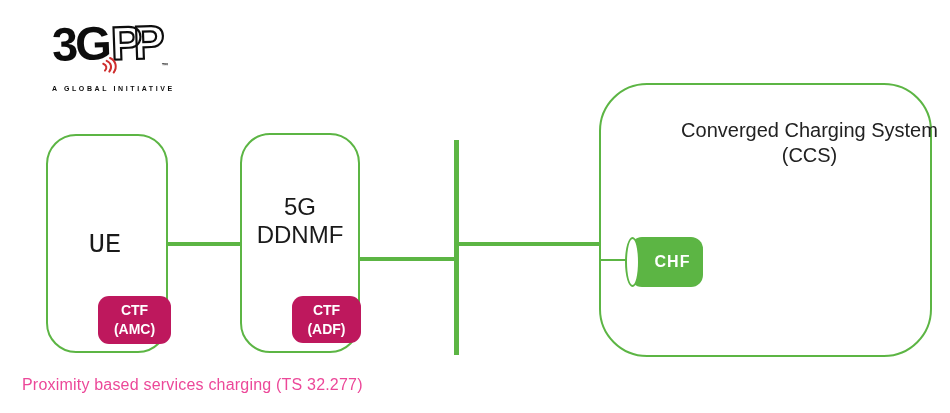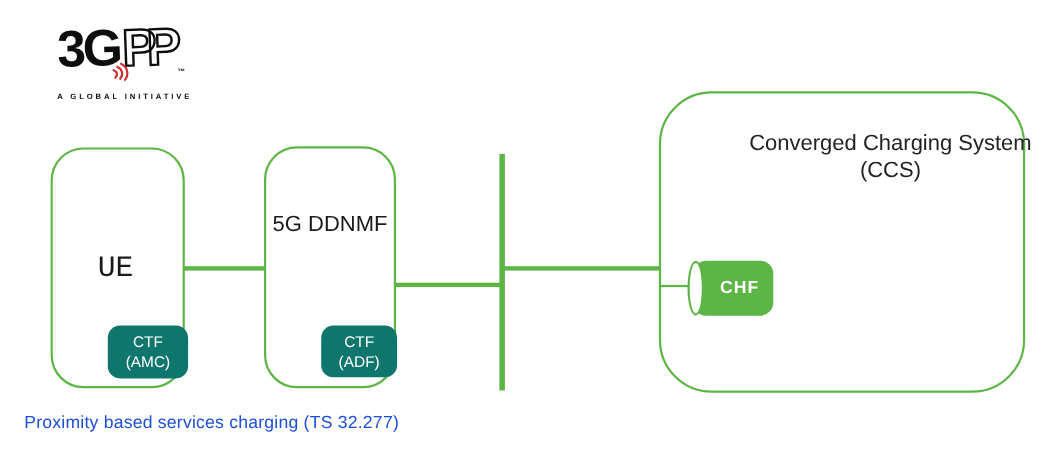--- a/index.html
+++ b/index.html
@@ -41,34 +41,34 @@
   .ue-box    { left: 46px;  top: 134px; width: 122px; height: 219px; }
   .ddnmf-box { left: 240px; top: 133px; width: 120px; height: 220px; }
   .ccs-box   { left: 599px; top: 83px;  width: 333px; height: 274px; border-radius: 48px; }
 
   .ue-label {
     position: absolute; left: 46px; top: 230px; width: 118px;
     text-align: center; font-size: 27px; font-weight: 500; color: #1a1a1a; font-family: Liberation Mono, monospace;
   }
   .ddnmf-label {
     position: absolute; left: 240px; top: 193px; width: 120px;
-    text-align: center; font-size: 20px; font-weight: 500; color: #1a1a1a;
+    text-align: center; font-size: 24px; font-weight: 500; color: #1a1a1a;
   }
   .ccs-title {
     position: absolute; left: 599px; top: 118px; width: 333px;
     text-align: center; font-size: 20px; font-weight: 500; color: #222222;
     line-height: 1.25;
     padding-left: 44px;
   }
 
   
   .badge {
     position: absolute; box-sizing: border-box;
-    background: #0f766e; border-radius: 11px;
-    color: #ffffff; font-size: 14px; font-weight: 400;
+    background: #be185d; border-radius: 11px;
+    color: #ffffff; font-size: 14px; font-weight: 700;
     display: flex; flex-direction: column; align-items: center; justify-content: center;
     line-height: 1.35; text-align: center;
   }
   .badge-amc { left: 98px;  top: 296px; width: 73px; height: 48px; }
   .badge-adf { left: 292px; top: 296px; width: 69px; height: 47px; }
 
   
   .hline { position: absolute; background: #5cb544; }
   .link-ue-ddnmf  { left: 167px; top: 242px; width: 74px;  height: 4px; }
   .link-ddnmf-bus { left: 359px; top: 257px; width: 97px;  height: 4px; }
@@ -91,21 +91,21 @@
   }
   .chf-ellipse {
     position: absolute; left: 625px; top: 237px; width: 15px; height: 50px;
     background: #ffffff; border: 2px solid #5cb544; border-radius: 50%;
     box-sizing: border-box;
   }
 
   
   .caption {
     position: absolute; left: 22px; top: 376px;
-    font-size: 16px; color: #1d4ed8; letter-spacing: 0.2px;
+    font-size: 16px; color: #ec4899; letter-spacing: 0.2px;
   }
 </style>
 </head>
 <body>
 
 <div class="canvas">
 
   <div class="logo">
     <div class="logo-row">
       <span class="logo-3g">3G</span>

